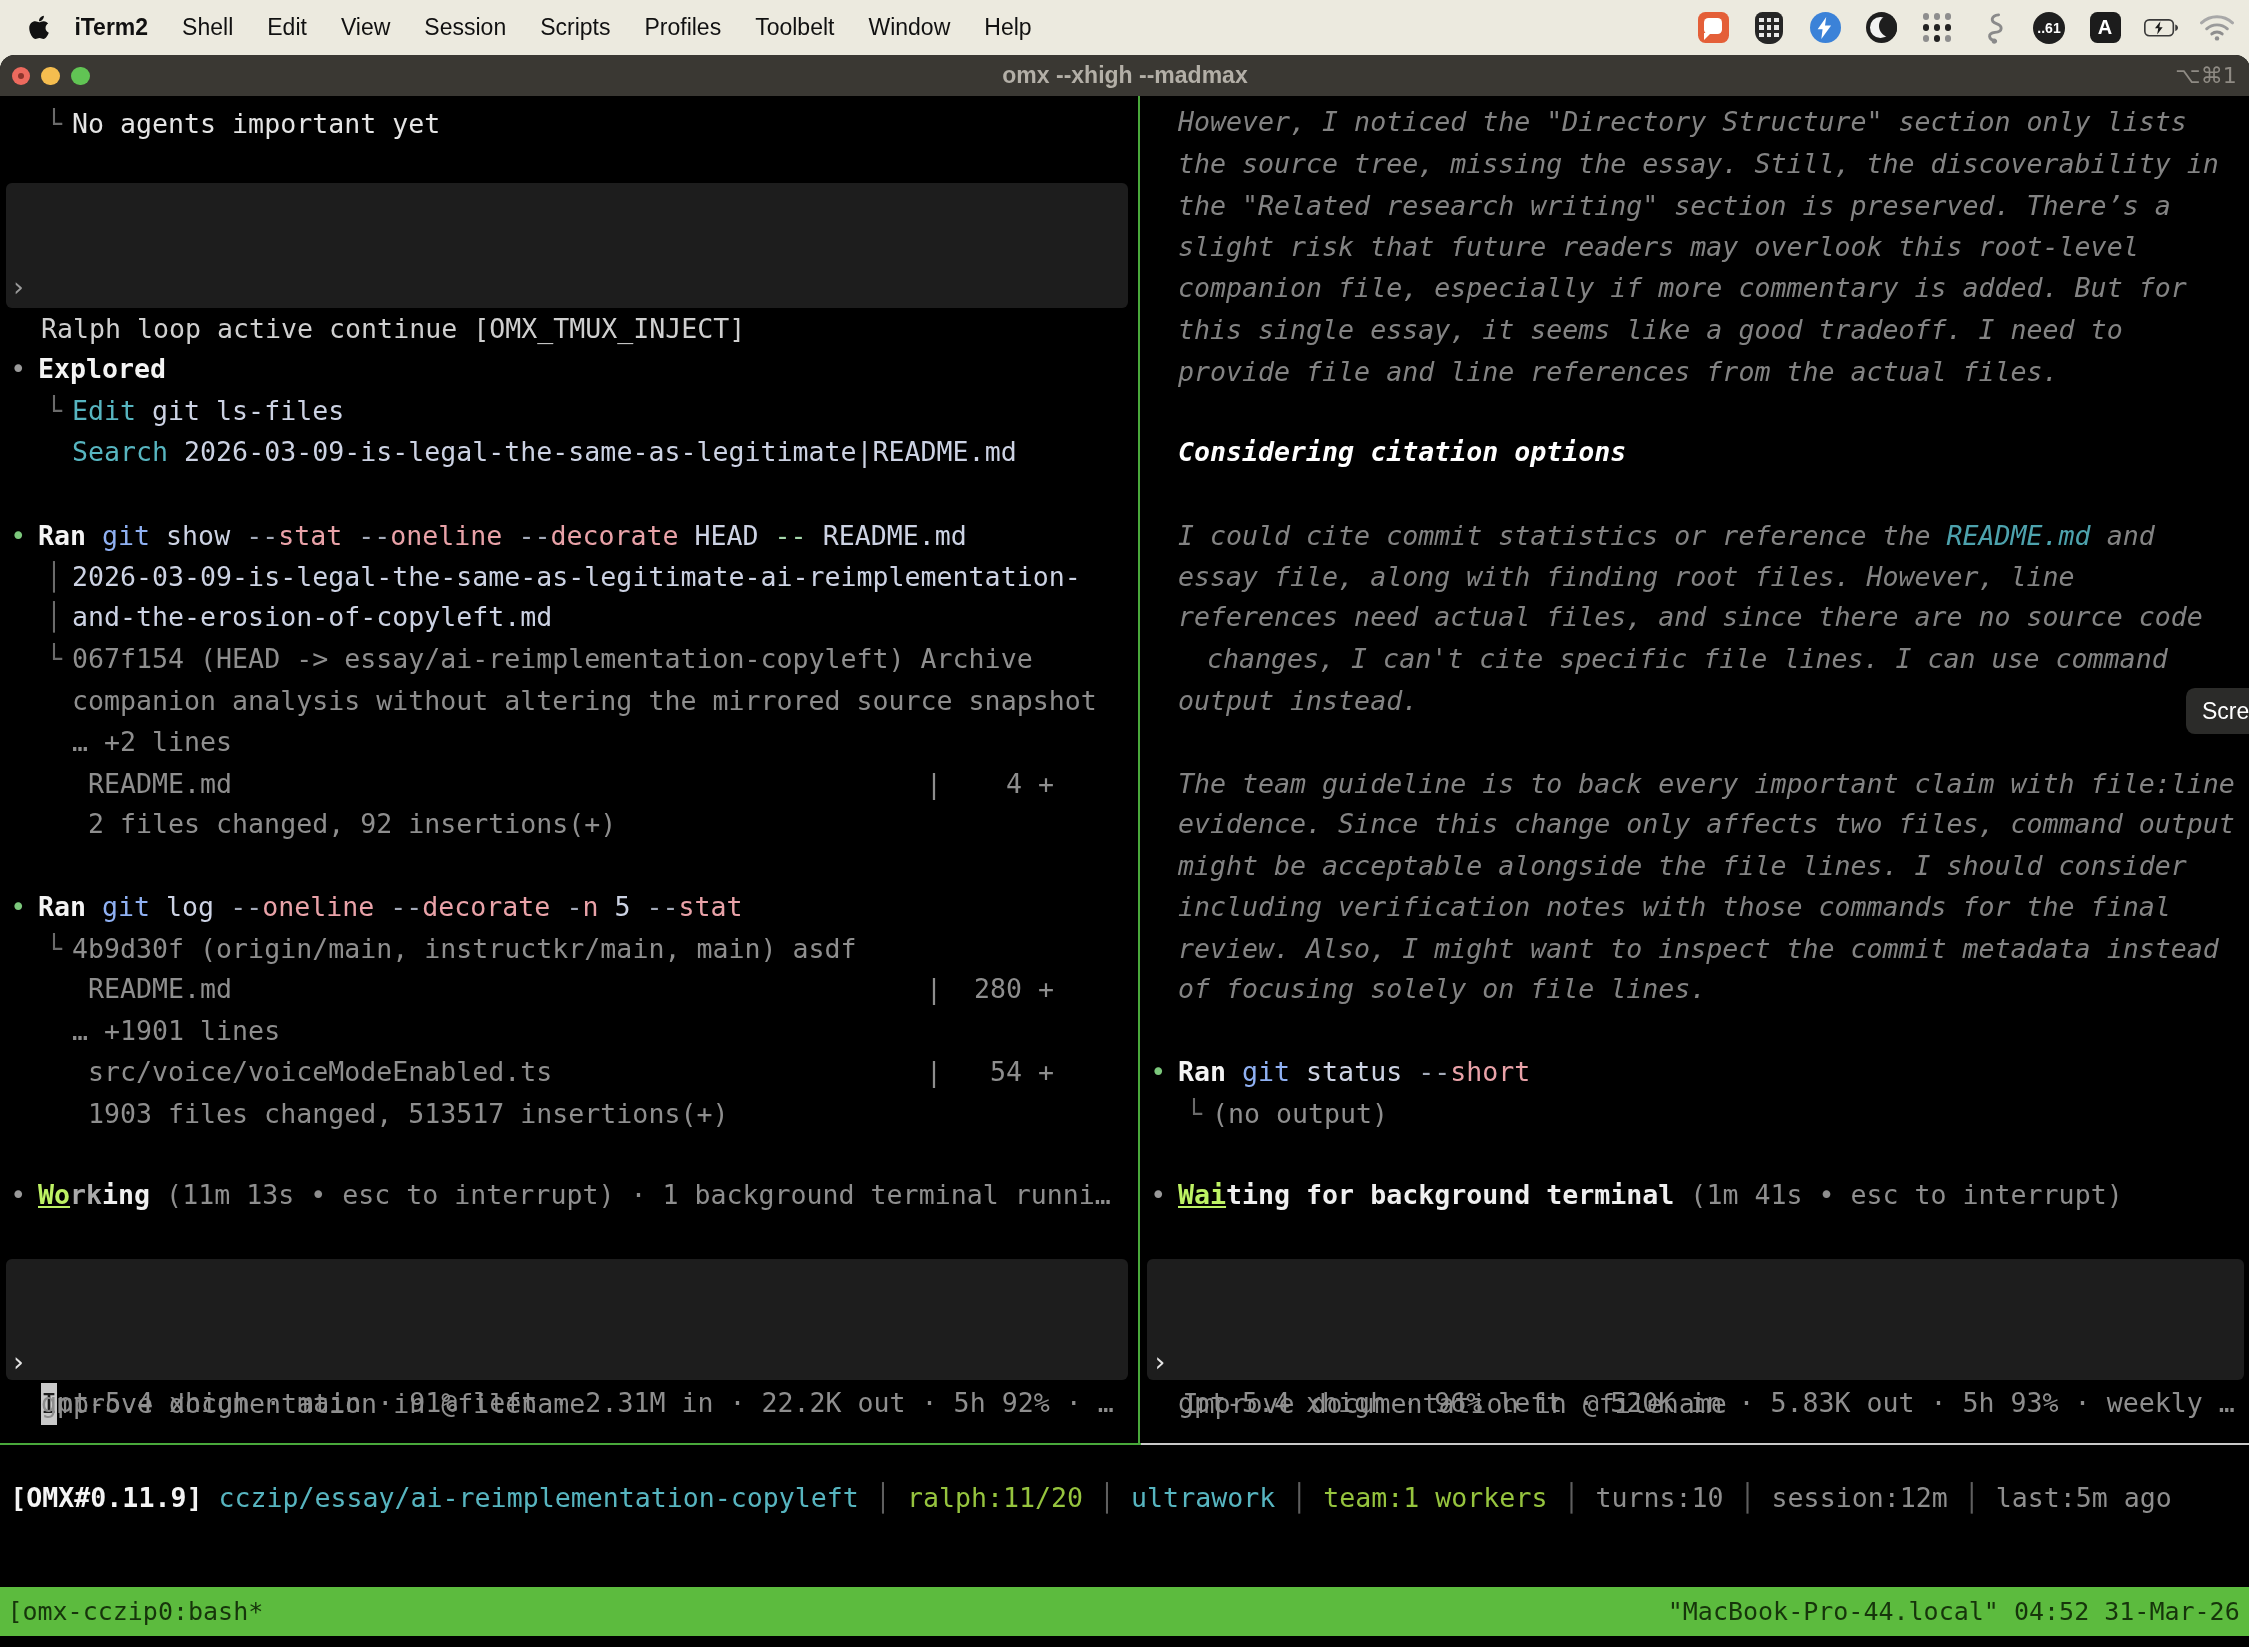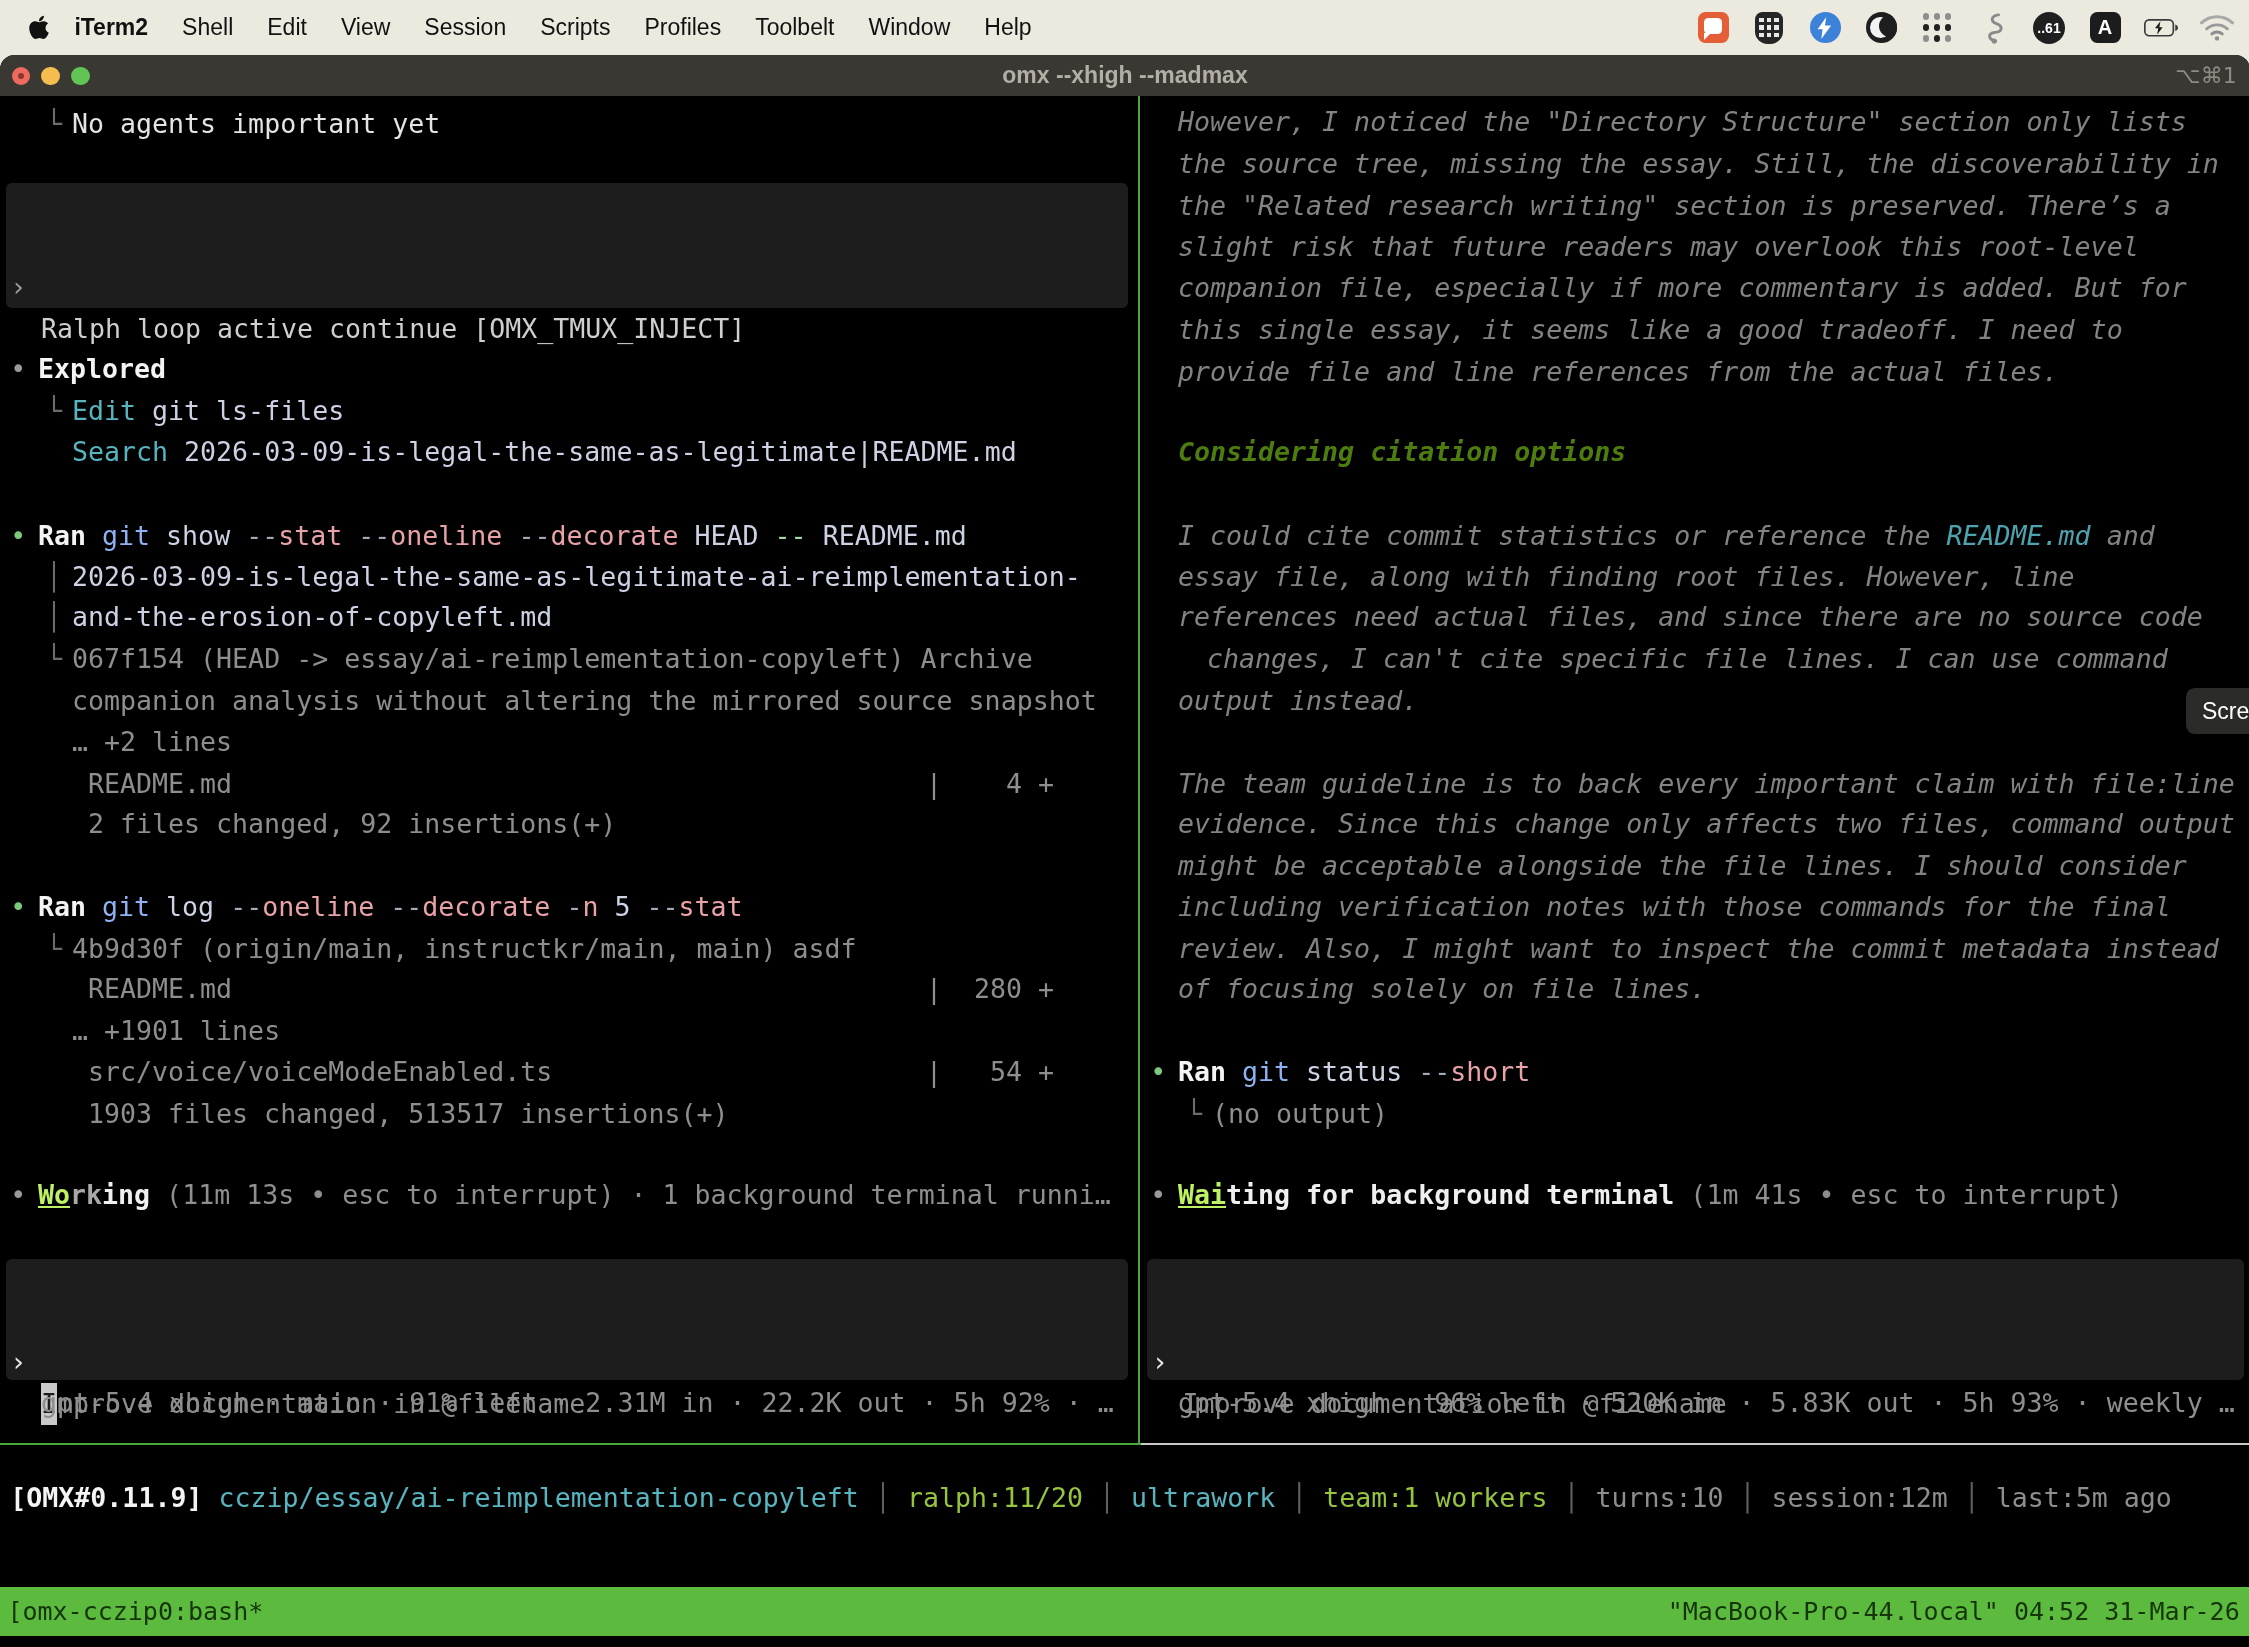--- a/index.html
+++ b/index.html
@@ -54,21 +54,21 @@
   #border-bottom-right{position:absolute;left:1141px;top:1388px;width:1109px;height:2.2px;background:#c9c9c9;z-index:3;}
   .term-line{position:absolute;left:0;width:100%;height:42px;line-height:42px;white-space:pre;}
   .term-line .seg,.term-line .content{position:absolute;top:0;white-space:pre;}
   
   .w{color:#e4e4e4;} .wb{color:#f4f4f4;font-weight:700;}
   .g{color:#8e8e8e;} .gd{color:#6b6b6b;}
   .cy{color:#57b5c0;} .bl{color:#8fb0f2;} .lv{color:#ccd2e3;}
   .pk{color:#e9a2a8;} .da{color:#a3aab8;} .mi2{color:#a6d8ac;}
   .gb{color:#7cc87c;} .yb{color:#9a9a9a;}
   .it{color:#838383;font-style:italic;}
-  .ib{color:#4d7c0f;font-style:italic;font-weight:700;}
+  .ib{color:#ffffff;font-style:italic;font-weight:700;}
   .ic{color:#4da2ad;font-style:italic;}
   .s1{color:#bef264;font-weight:700;text-decoration:underline;} .s2{color:#a9a9a9;font-weight:700;} .s3{color:#efefef;font-weight:700;}
   .sep{color:#5f5f5f;} .gn{color:#96c43e;}
   
   .tbox{position:absolute;background:#1d1d1d;border-radius:5.9px;}
   #inject-box{left:5.9px;top:87px;width:1122px;height:125px;}
   .prompt-box{left:5.9px;top:1163px;width:1122px;height:121px;}
   #right-prompt-box{left:7.4px;width:1097px;}
   .box-line{position:absolute;left:0;top:40px;width:100%;height:42px;line-height:42px;white-space:pre;}
   #inject-box .box-line{top:41px;}

